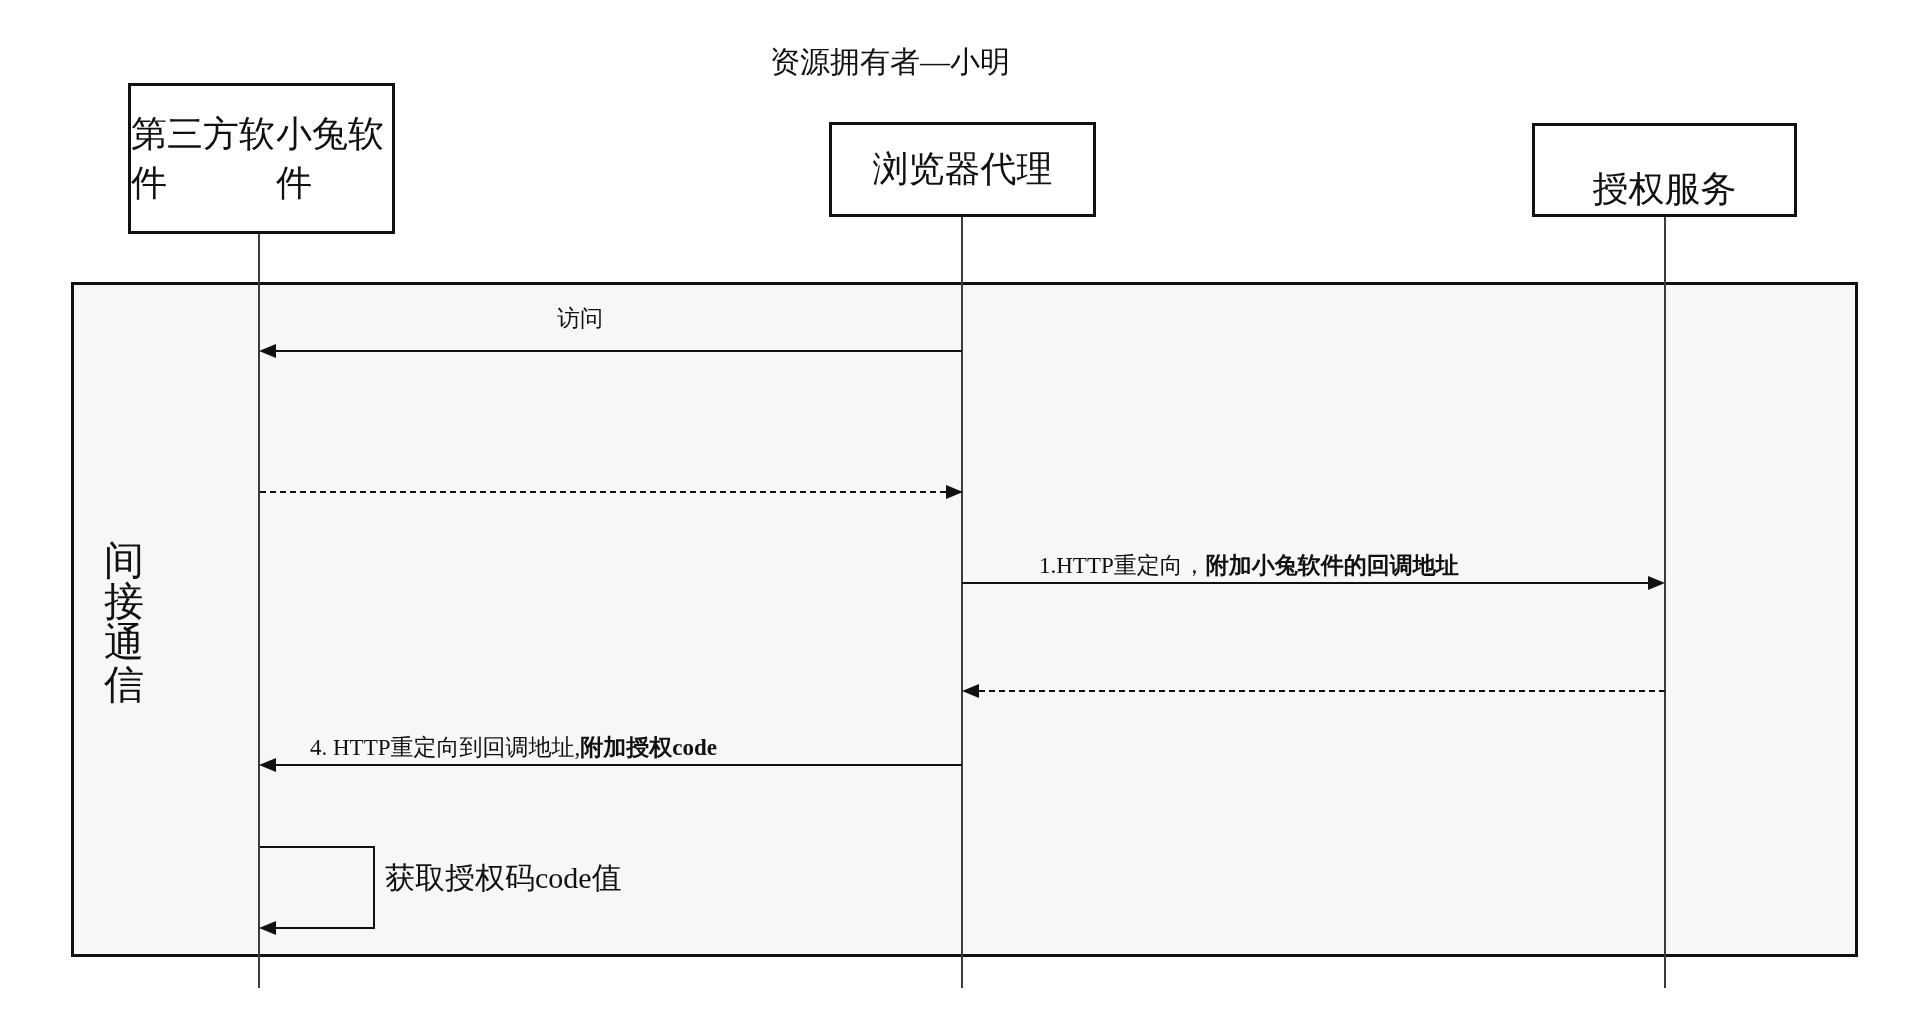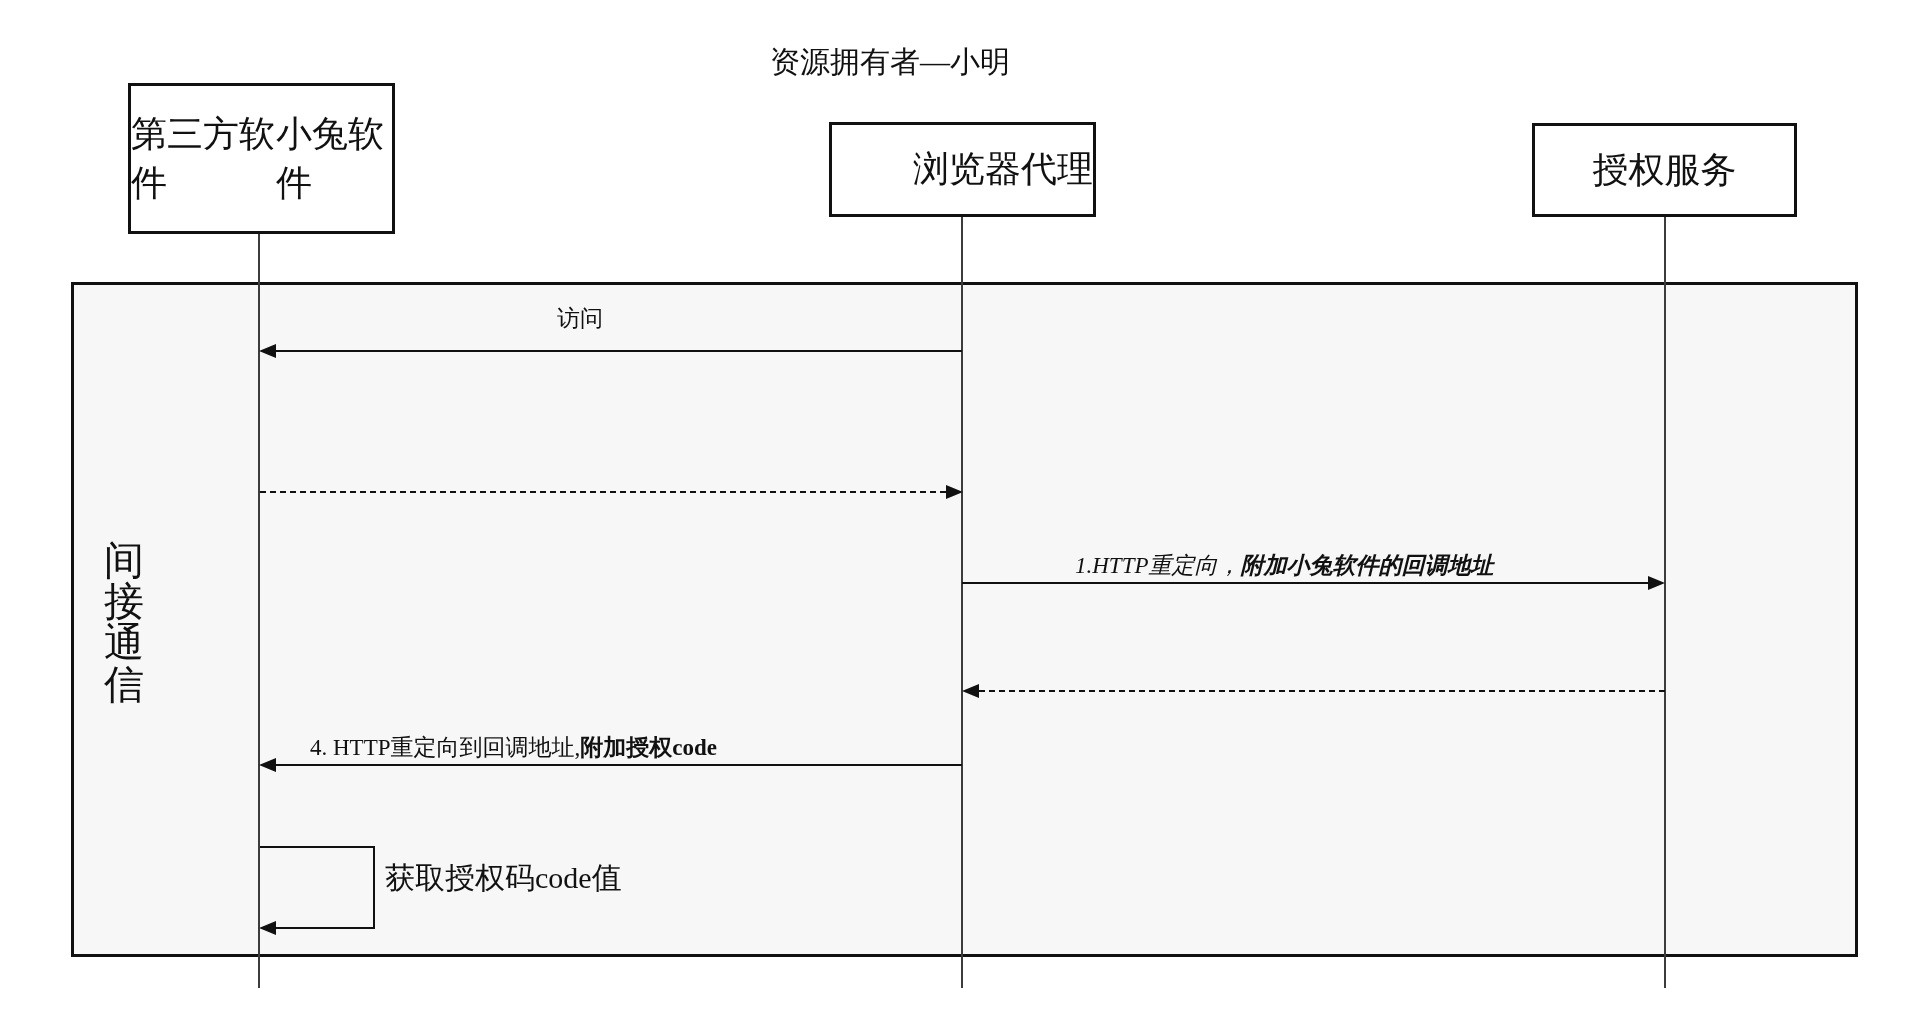--- a/index.html
+++ b/index.html
@@ -49,22 +49,22 @@
   .actor{
     position:absolute;
     border:3px solid var(--ink);
     background:#ffffff;
     display:flex; flex-direction:row;
     justify-content:space-evenly; align-items:center;
     font-size:36px;
     z-index:3;
   }
   .actor-1{ left:128px; top:83px;  width:267px; height:151px; }
-  .actor-2{ left:829px; top:122px; width:267px; height:95px;justify-content:flex-end; }
-  .actor-3{ left:1532px; top:123px; width:265px; height:94px; }
+  .actor-2{ left:829px; top:122px; width:267px; height:95px; }
+  .actor-3{ left:1532px; top:123px; width:265px; height:94px;align-items:flex-end; }
   .hline{
     position:absolute; height:0;
     border-top:2.5px solid var(--ink);
     z-index:4;
   }
   .hline.dashed{ border-top-style:dashed; }
   .vseg{
     position:absolute; width:2px;
     background:var(--ink);
     z-index:4;
@@ -111,21 +111,21 @@
     <span>授权服务</span>
   </div>
 
   <div class="msg center" style="left:430px; top:305px;">访问</div>
   <div class="hline" style="left:276px; top:350px; width:686px;"></div>
   <div class="head left" style="left:259px; top:344px;"></div>
 
   <div class="hline dashed" style="left:260px; top:491px; width:686px;"></div>
   <div class="head right" style="left:946px; top:485px;"></div>
 
-  <div class="msg" style="left:1052px; top:524px;font-style:italic;">
+  <div class="msg" style="left:1016px; top:524px;">
     <span>1.HTTP重定向，</span><span class="b">附加小兔软件的回调地址</span>
   </div>
   <div class="hline" style="left:962px; top:582px; width:687px;"></div>
   <div class="head right" style="left:1648px; top:576px;"></div>
 
   <div class="hline dashed" style="left:979px; top:690px; width:686px;"></div>
   <div class="head left" style="left:962px; top:684px;"></div>
 
   <div class="msg" style="left:287px; top:706px;">
     <span>4. HTTP重定向到回调地址,</span><span class="b">附加授权code</span>

